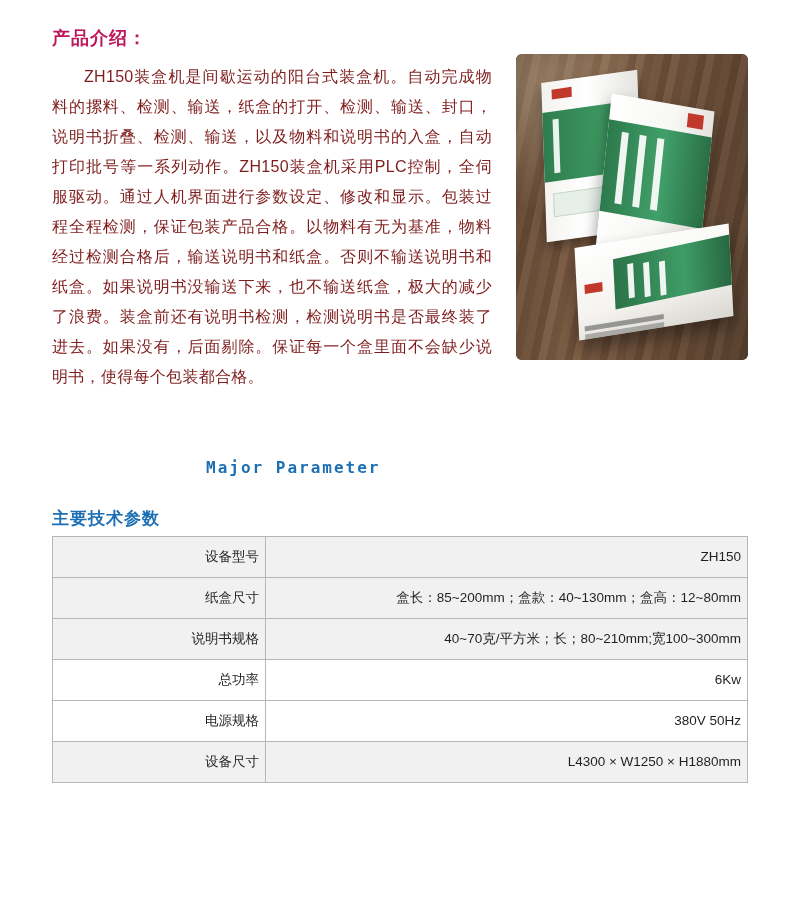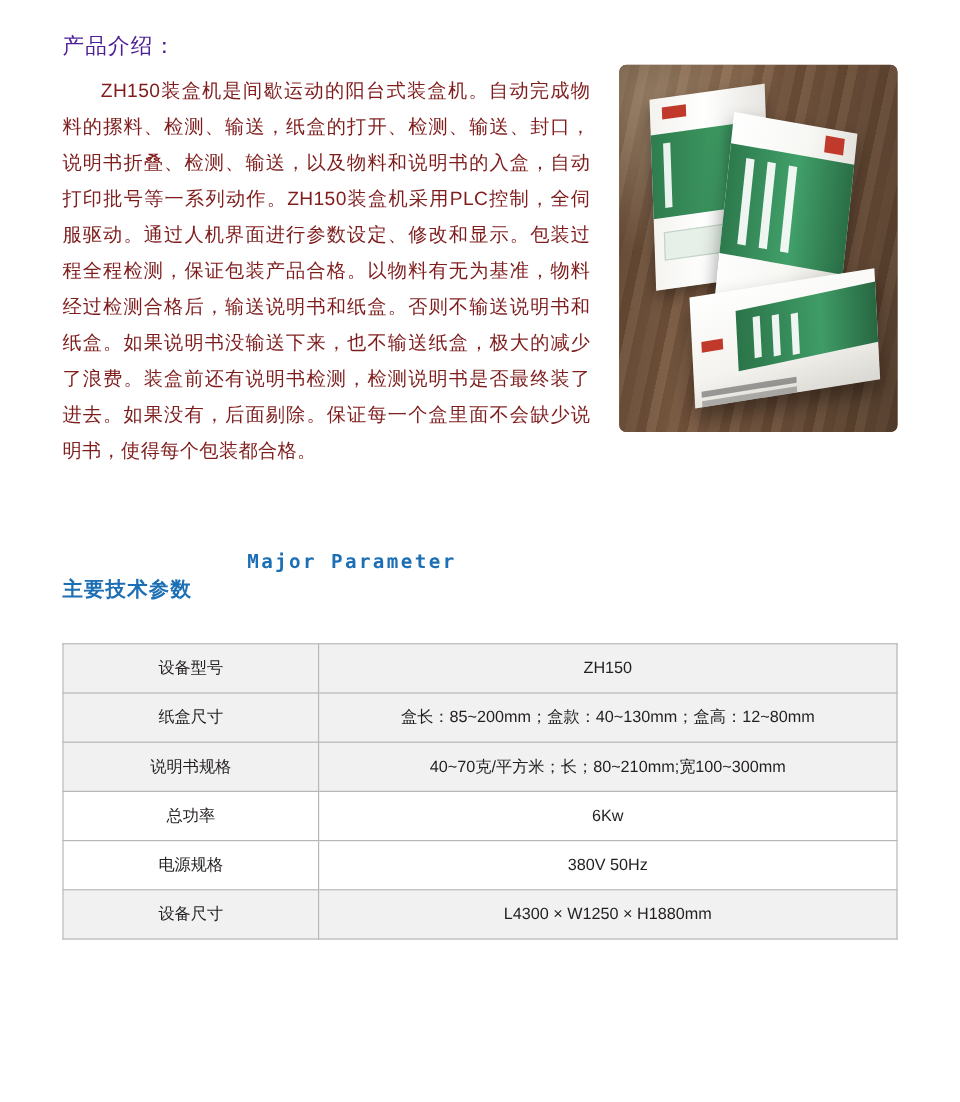--- a/index.html
+++ b/index.html
@@ -21,22 +21,22 @@
     width: 800px;
     height: 918px;
   }
 
   
   .intro-heading {
     position: absolute;
     left: 52px;
     top: 26px;
     font-size: 18px;
-    font-weight: normal;
-    color: #4c1d95;
+    font-weight: bold;
+    color: #be185d;
     letter-spacing: 1px;
   }
 
   .intro-body {
     position: absolute;
     left: 52px;
     top: 62px;
     width: 440px;
     font-size: 16px;
     line-height: 30px;
@@ -181,21 +181,21 @@
     left: 6px; bottom: 8px;
     width: 80px; height: 5px;
     background: rgba(80,80,80,0.55);
     box-shadow: 0 8px 0 rgba(80,80,80,0.4);
   }
 
   
   .param-title-cn {
     position: absolute;
     left: 52px;
-    top: 480px;
+    top: 507px;
     font-size: 17px;
     font-weight: bold;
     color: #1c6fb4;
     letter-spacing: 1px;
   }
   .param-title-en {
     position: absolute;
     left: 206px;
     top: 458px;
     font-size: 16px;
@@ -211,21 +211,21 @@
     top: 536px;
     width: 696px;
     border-collapse: collapse;
     table-layout: fixed;
   }
   table.params td {
     border: 1px solid #b7b7b7;
     height: 40px;
     font-size: 13.5px;
     color: #231f20;
-    text-align: center;
+    text-align: right;
     vertical-align: middle;
     padding: 0 6px;
     line-height: 20px;
   }
   table.params tr.shaded td {
     background: #f1f1f1;
   }
   table.params td.label {
     width: 200px;
   }

